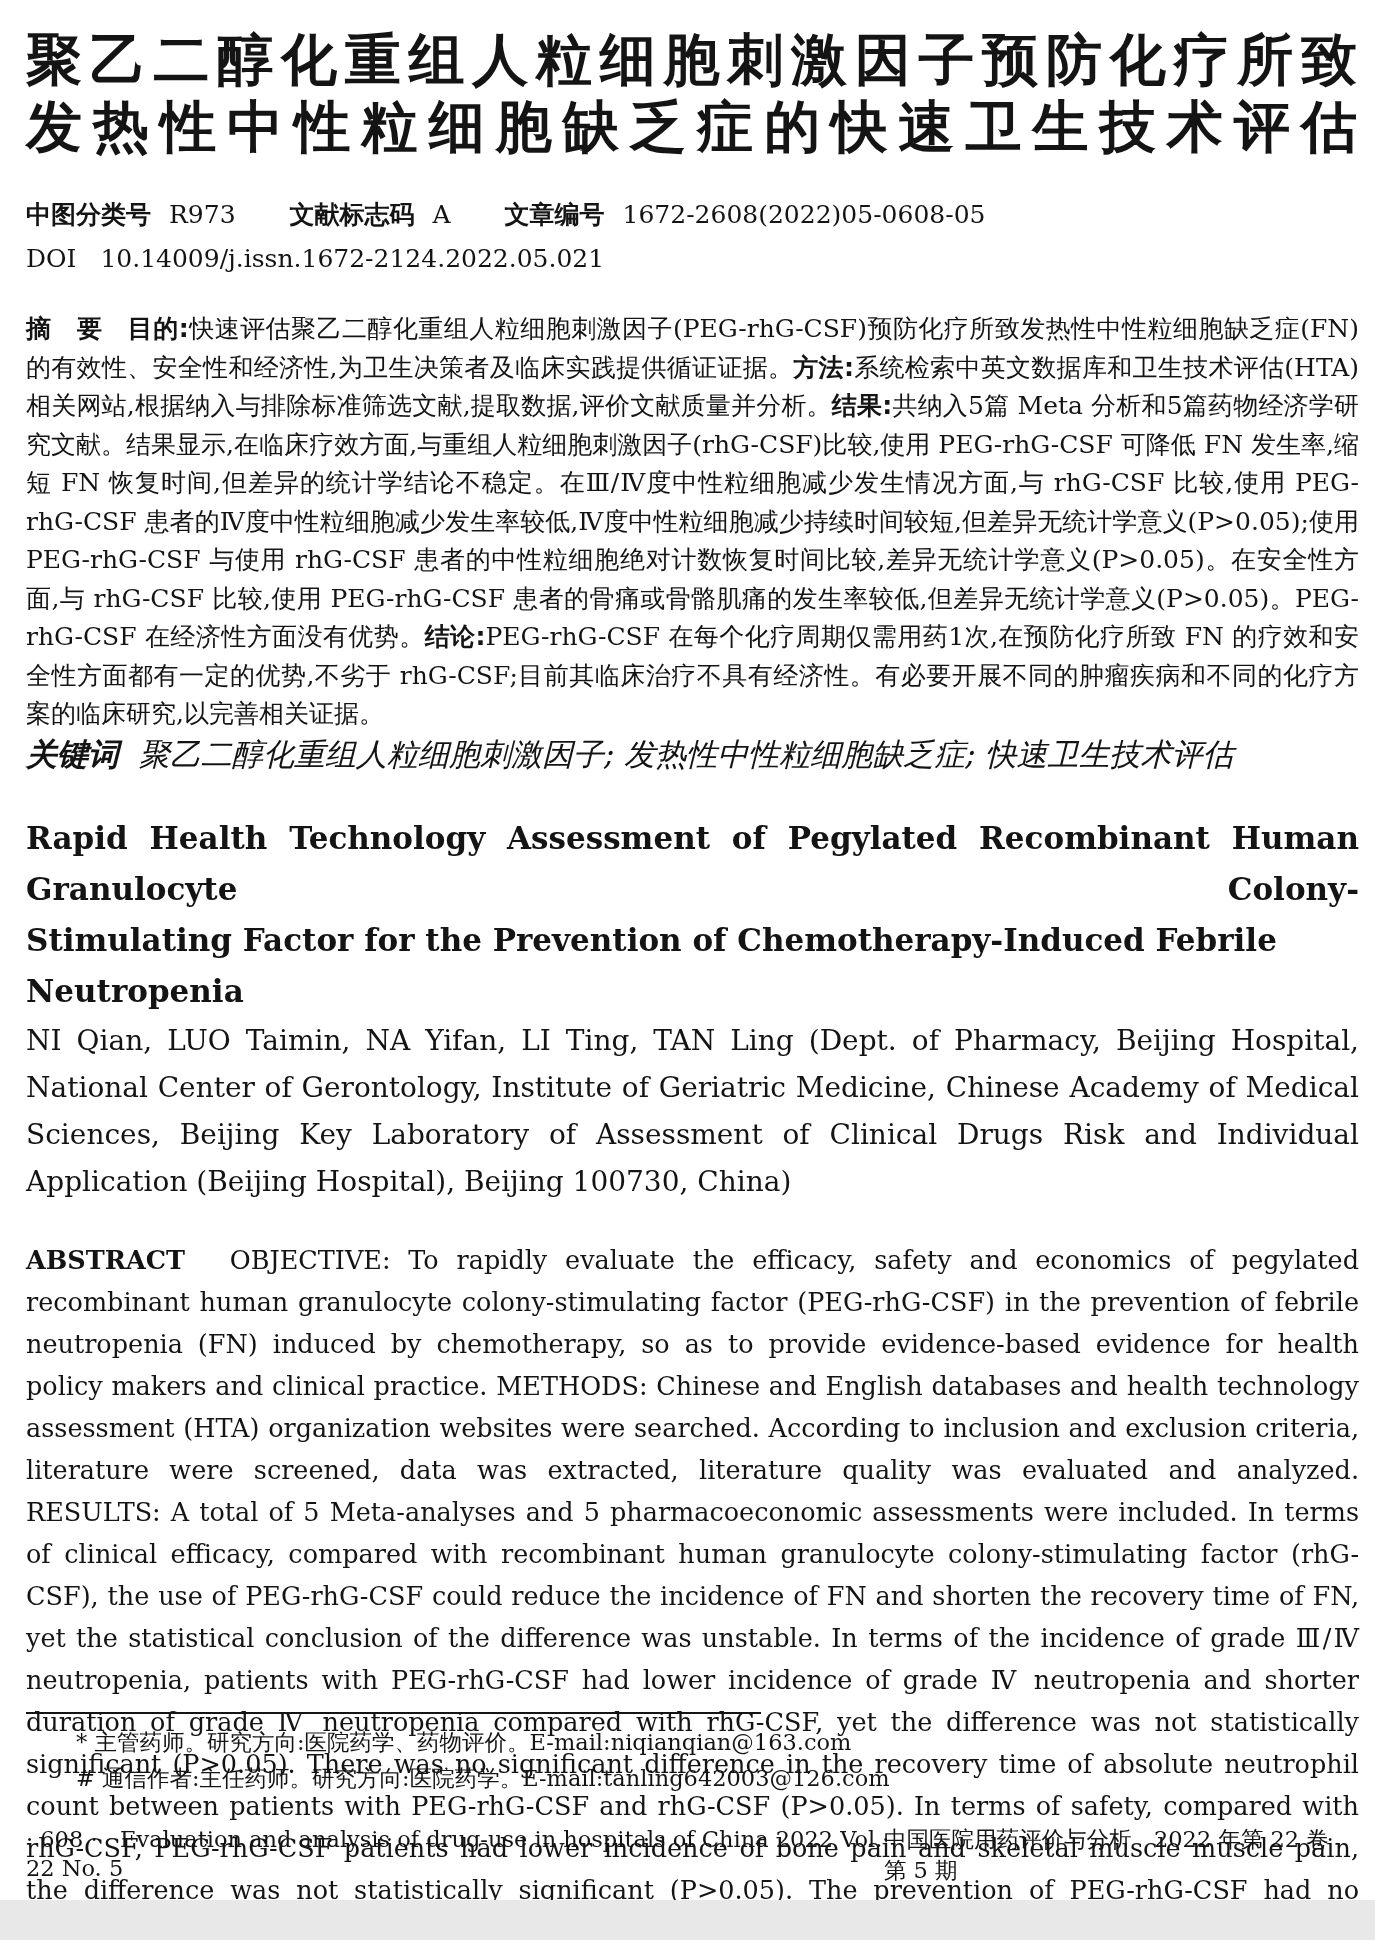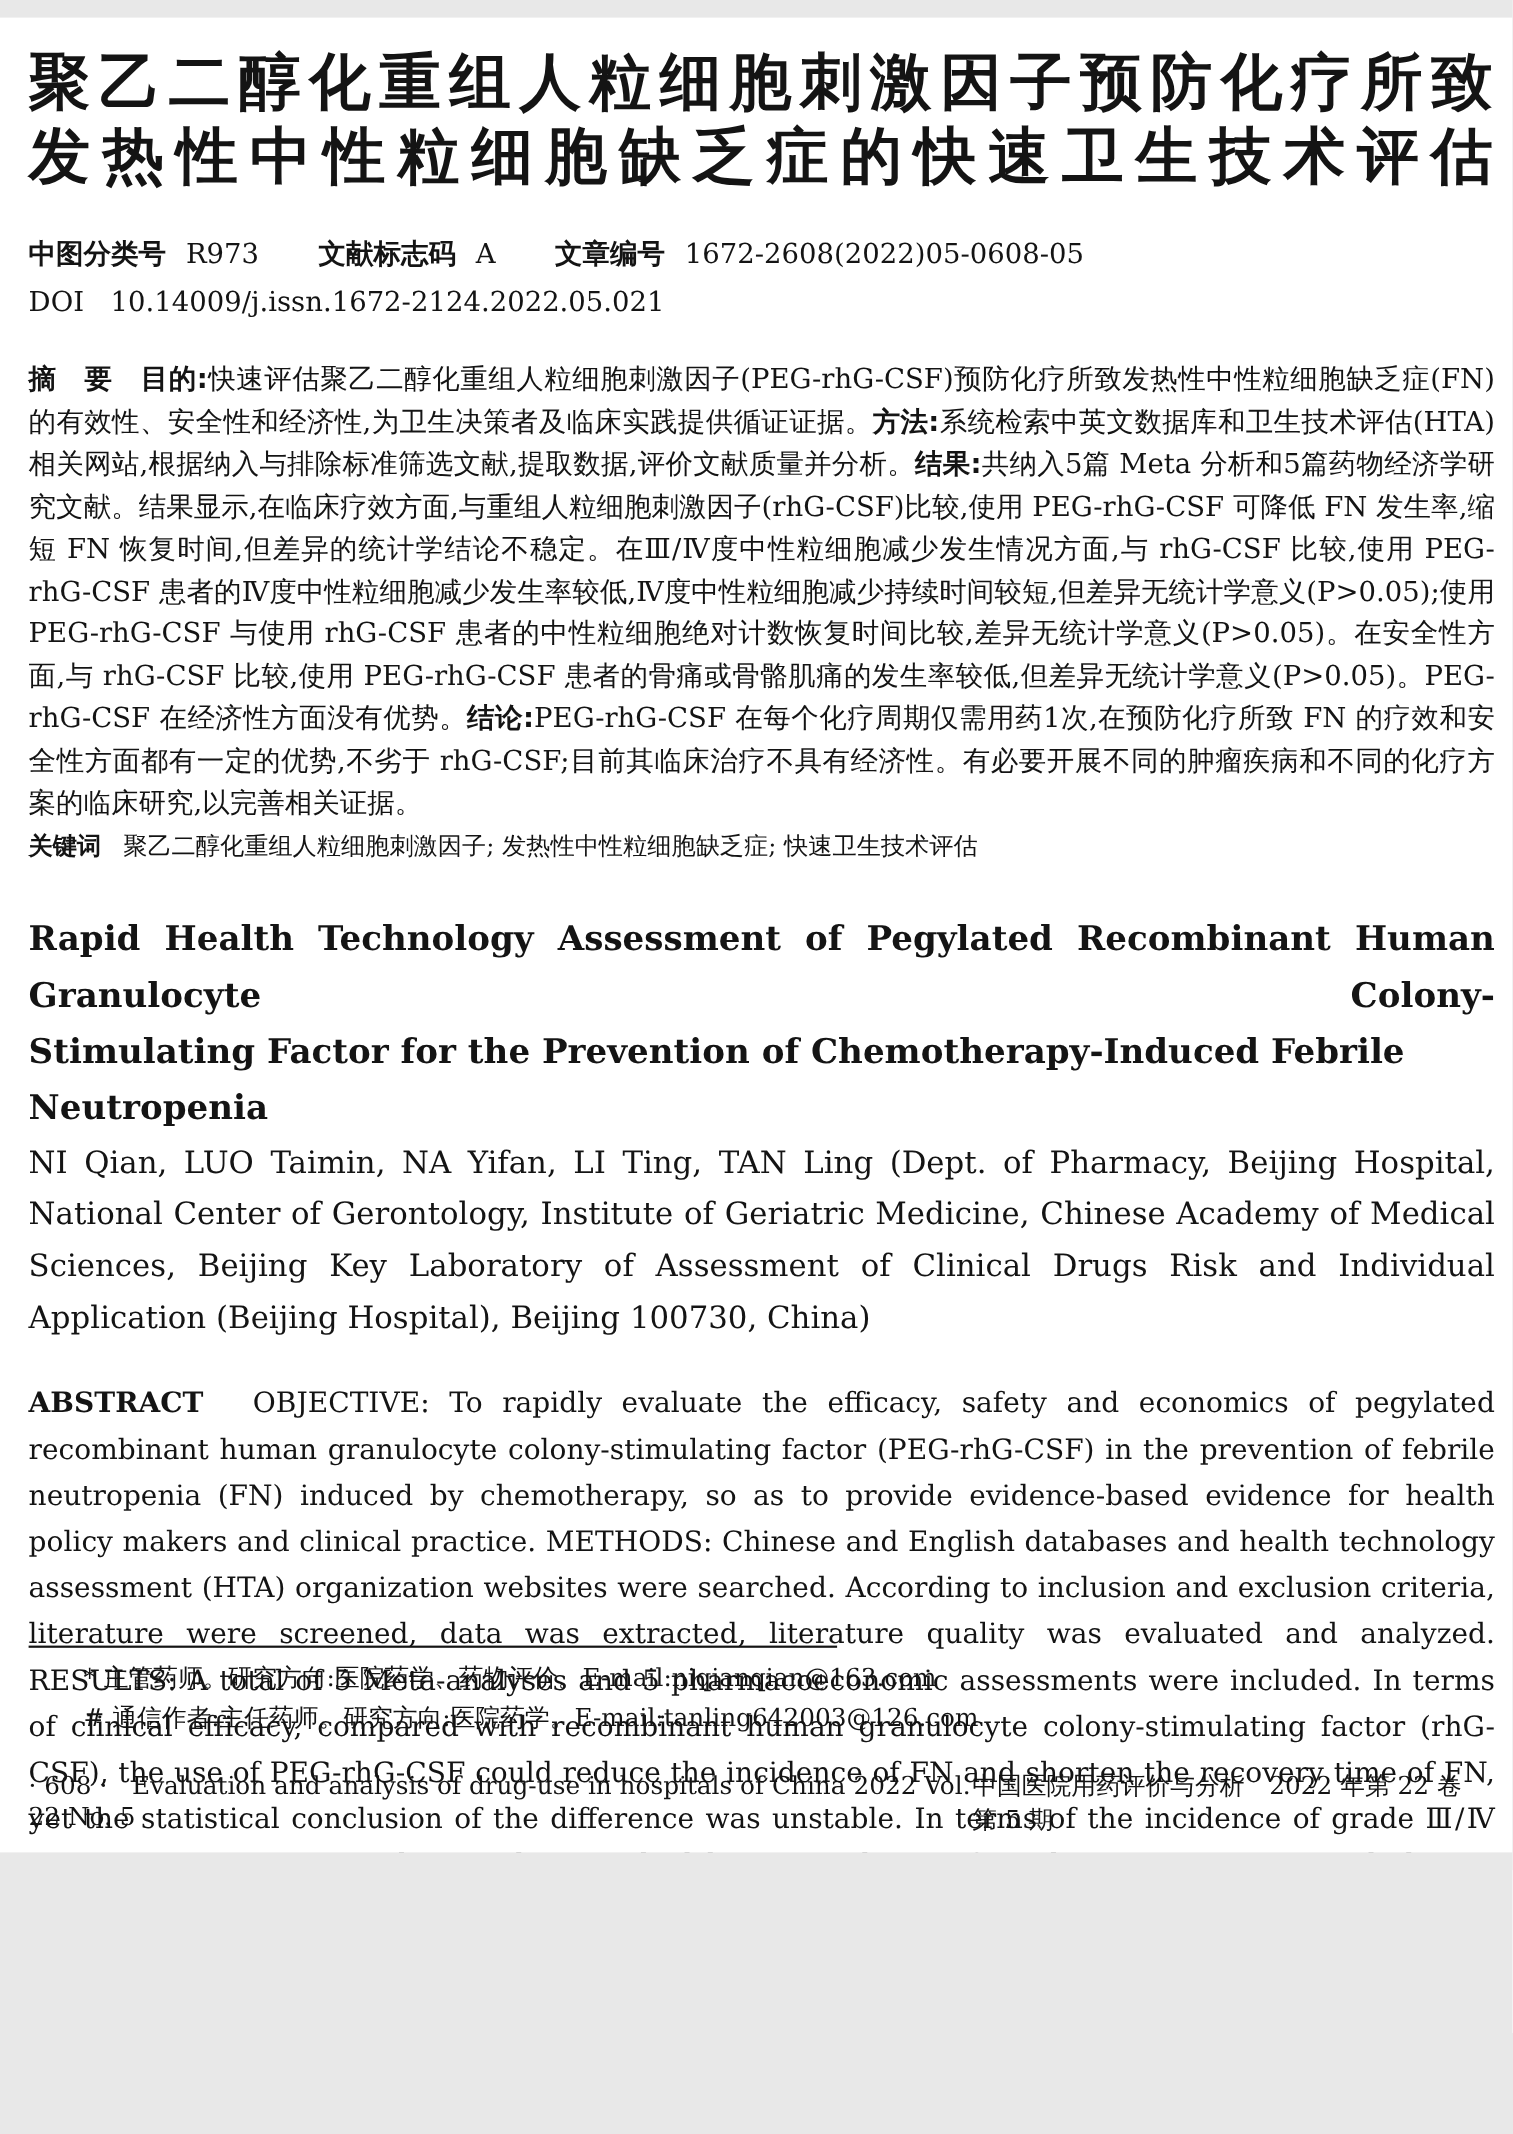--- a/index.html
+++ b/index.html
@@ -1,39 +1,39 @@
 <!DOCTYPE html>
 <html><head>
 <meta charset="utf-8">
 <style>
   html,body { margin:0; padding:0; background:#e8e8e8; }
   .page {
     position:relative;
-    width:1375px; height:1668px;
-    margin:16px auto;
+    width:1375px; height:1900px;
+    margin:0 auto;
     background:#ffffff;
     color:#141414;
     font-family:"DejaVu Serif","Liberation Serif",serif;
     box-sizing:border-box;
     padding:26px 16px 16px 26px;
     overflow:hidden;
   }
   .title-cn { font-weight:900; font-size:56px; line-height:67px; letter-spacing:2px; }
   .title-line { text-align:justify; text-align-last:justify; text-justify:inter-character; }
   .authors-cn { margin-top:30px; font-size:27px; line-height:45px; text-align:justify; }
   .seg-sup { vertical-align:super; font-size:0.62em; }
   .seg-b { font-weight:bold; }
   .seg-h { font-weight:bold; font-family:"DejaVu Sans","Liberation Sans",sans-serif; }
   .meta-row { margin-top:38px; font-size:25px; line-height:34px; }
   .meta-item { margin-right:46px; white-space:nowrap; }
   .meta-label { font-weight:bold; font-family:"DejaVu Sans","Liberation Sans",sans-serif; margin-right:18px; }
   .doi-row { margin-top:10px; font-size:25px; line-height:34px; }
   .doi-label { margin-right:16px;text-align:center; }
   .abstract-cn { margin-top:34px; font-size:25px; line-height:38.5px; text-align:justify; }
-  .keywords { font-size:22px; line-height:38.5px; margin-top:1px; text-align:justify; }
+  .keywords { font-size:31px; line-height:38.5px; margin-top:1px; text-align:justify;font-style:italic; }
   .kw-label { font-weight:bold; font-family:"DejaVu Sans","Liberation Sans",sans-serif; margin-right:20px; }
   .title-en { margin-top:40px; font-size:31px; font-weight:bold; line-height:51px; }
   .title-en .l1 { text-align:justify; text-align-last:justify; }
   .title-en .l2 { text-align:left; }
   .authors-en { font-size:28px; line-height:47px; text-align:justify; }
   .abstract-en { margin-top:34px; font-size:25.5px; line-height:42px; text-align:justify; text-align-last:justify; }
   .bottom { position:absolute; left:26px; right:28px; bottom:14px; }
   .fn-rule { width:735px; height:2px; background:#141414; margin-bottom:10px; border:none; }
   .footnote { font-size:22.5px; line-height:36px; padding-left:50px; text-align:left; }
   .footer { display:flex; justify-content:space-between; align-items:baseline; margin-top:28px; font-size:22.5px; }

